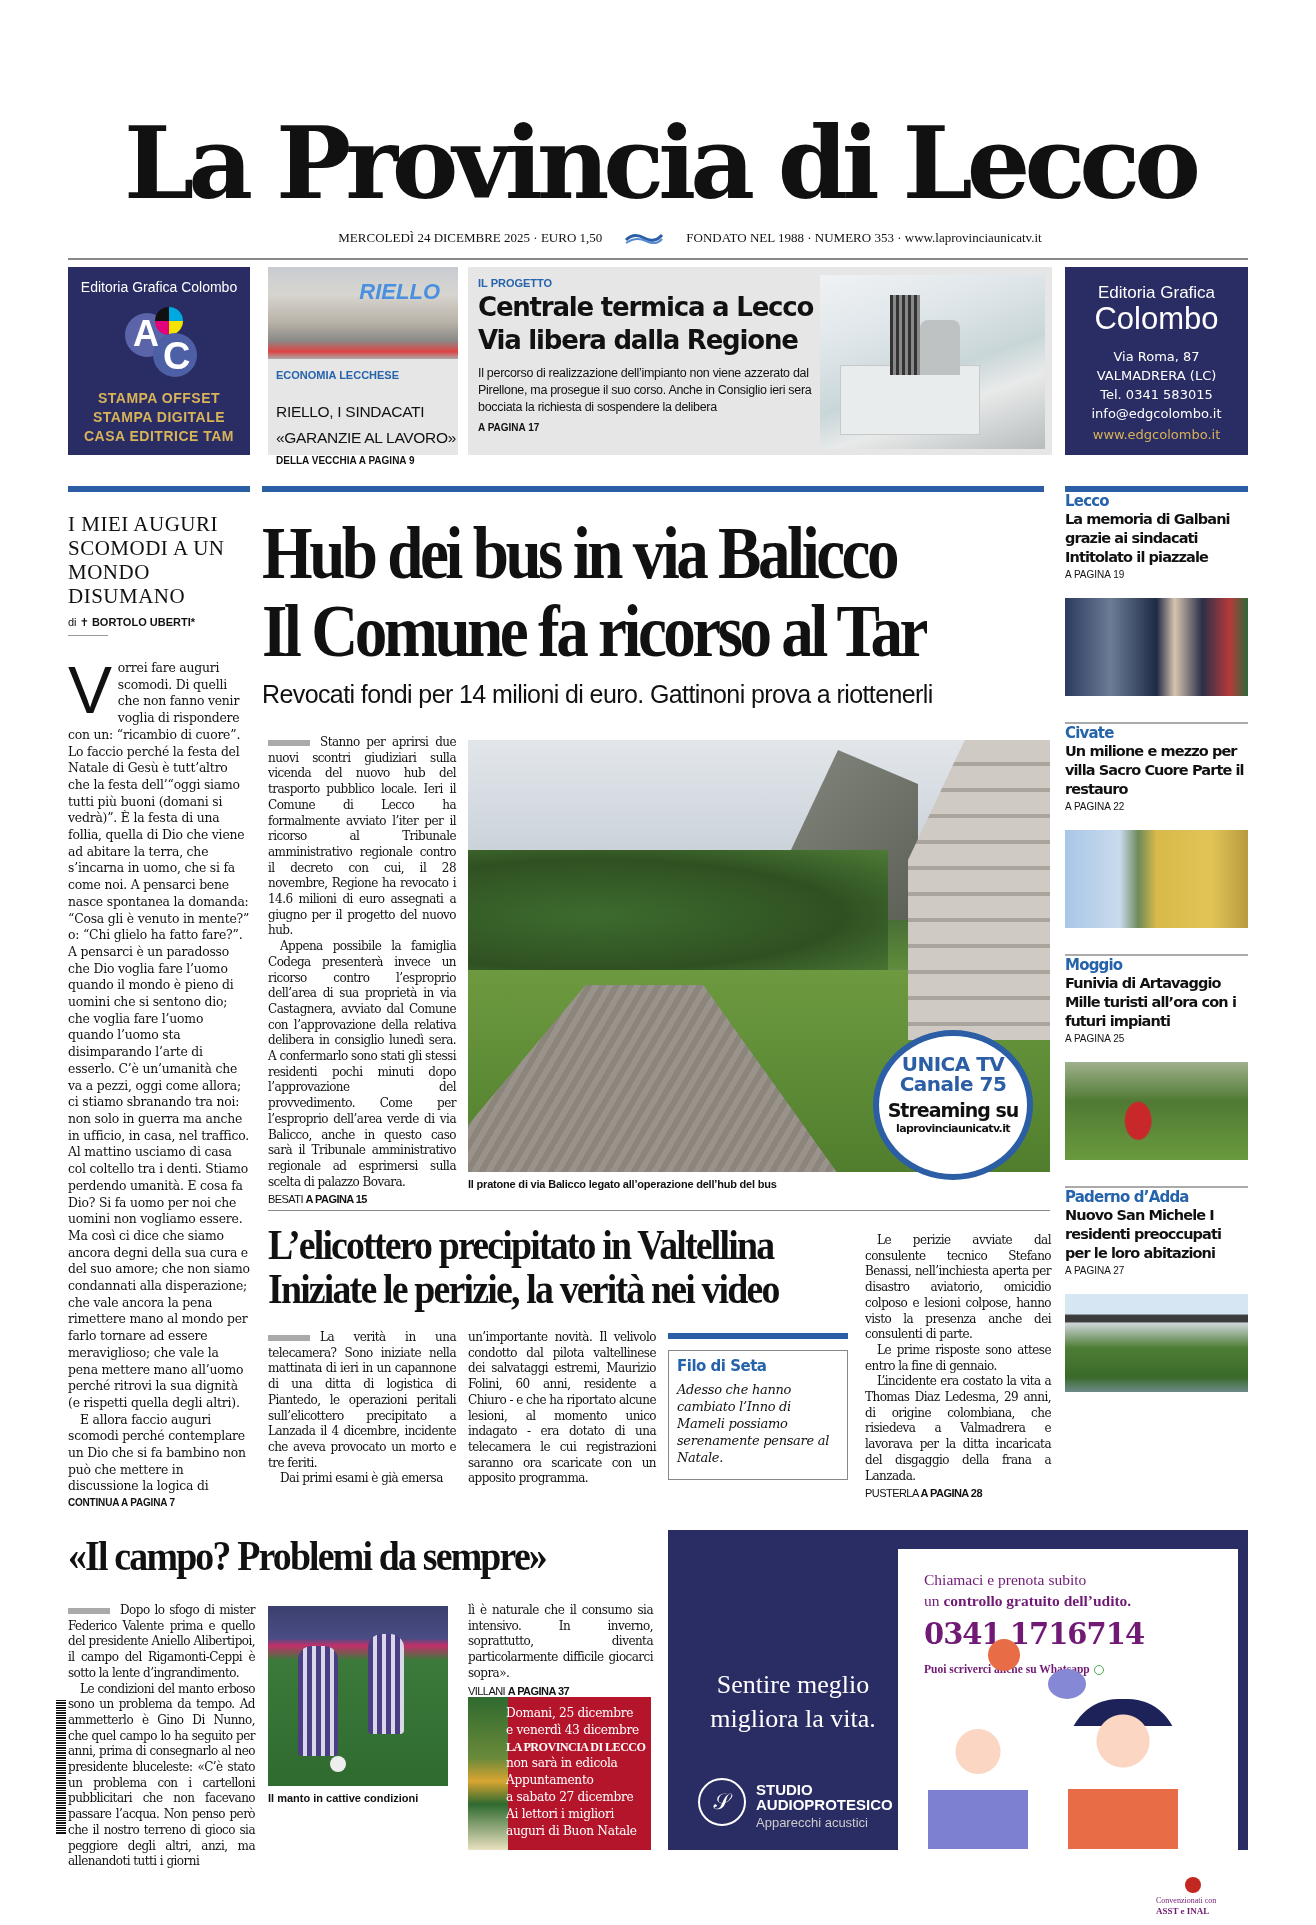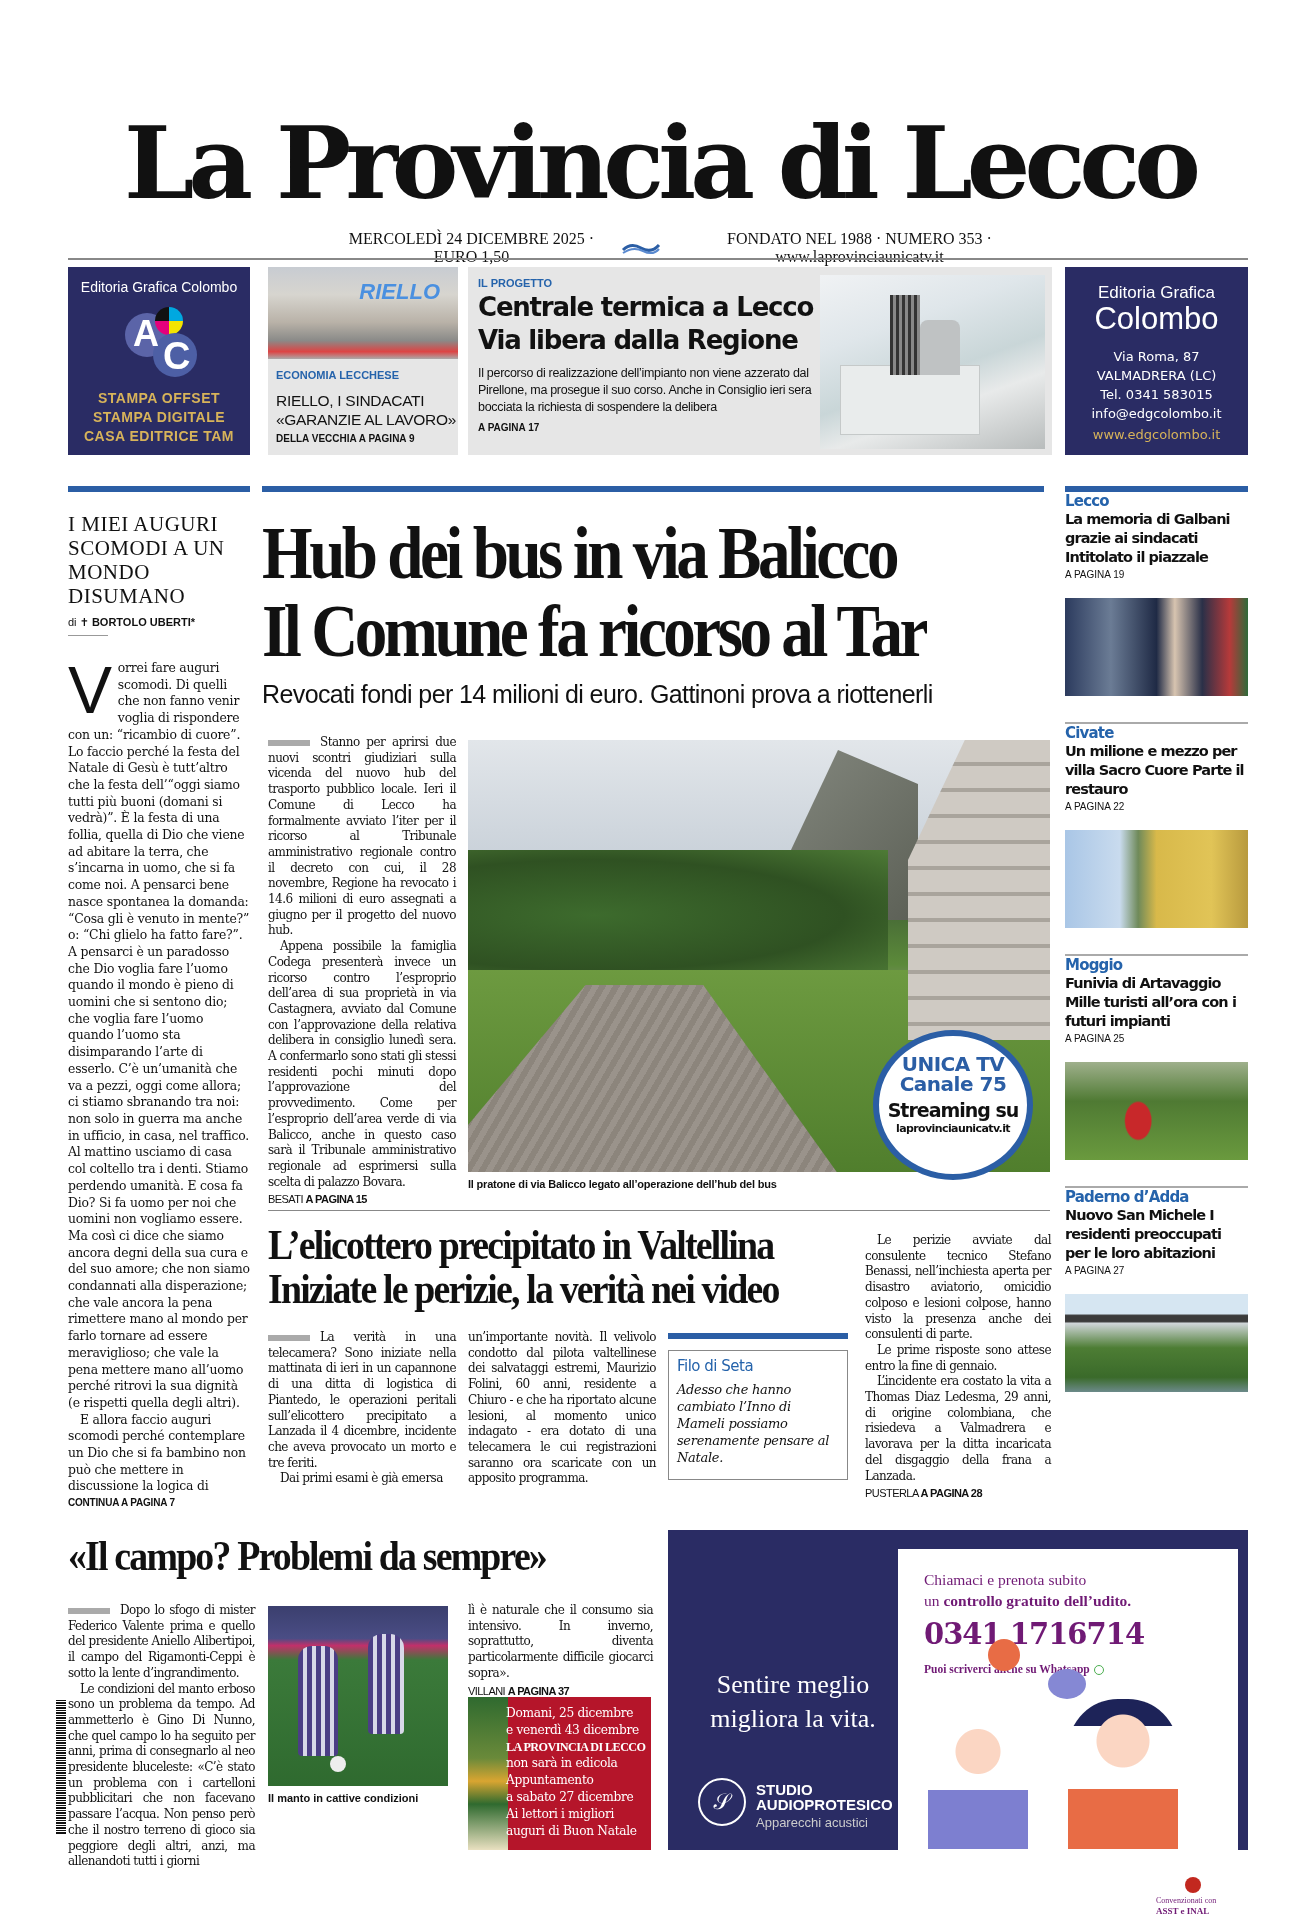--- a/index.html
+++ b/index.html
@@ -1,37 +1,37 @@
 <!DOCTYPE html>
 <html><head>
 <meta charset="utf-8">
 <style>
 *{box-sizing:border-box;margin:0;padding:0}
 body{width:1316px;height:1925px;background:#fff;position:relative;overflow:hidden;font-family:"Liberation Serif",serif;color:#111}
 .abs{position:absolute}
 .sans{font-family:"Liberation Sans",sans-serif}
 .masthead{left:122px;top:108px;width:1075px;text-align:center;font-family:"DejaVu Serif",serif;font-weight:900;font-size:100px;letter-spacing:-6px;line-height:110px;transform:scaleY(1.0)}
-.dateline{left:330px;top:230px;width:720px;font-size:16px;text-align:center;font-family:"Liberation Serif",serif;display:flex;align-items:center;justify-content:center;gap:8px}
+.dateline{left:330px;top:230px;width:720px;font-size:13px;text-align:center;font-family:"Liberation Serif",serif;display:flex;align-items:center;justify-content:center;gap:22px}
 .wave{width:40px;height:14px;display:inline-block;position:relative}
 .rule{left:68px;top:258px;width:1180px;height:2px;background:#888}
 .adL{left:68px;top:267px;width:182px;height:188px;background:#2a2c64;color:#fff;text-align:center}
 .adL .t{font-size:14px;padding-top:12px}
 .adL .logo{margin:12px auto 0;width:80px;height:72px;position:relative}
 .adL .c1{position:absolute;left:6px;top:6px;width:44px;height:44px;border-radius:50%;background:#5b64a8}
 .adL .c2{position:absolute;left:34px;top:26px;width:44px;height:44px;border-radius:50%;background:#4d5fa5}
 .adL .c3{position:absolute;left:36px;top:0;width:28px;height:28px;border-radius:50%;background:conic-gradient(#00a8e0 0 25%,#f4e400 25% 50%,#e4007c 50% 75%,#111 75%)}
 .adL .A{position:absolute;left:14px;top:6px;font-size:36px;font-weight:bold;font-family:"Liberation Sans",sans-serif}
 .adL .C{position:absolute;left:44px;top:28px;font-size:38px;font-weight:bold;font-family:"Liberation Sans",sans-serif}
 .adL .g{color:#d7b35a;font-weight:bold;font-size:14px;line-height:19px;margin-top:10px;letter-spacing:.5px}
 .riello{left:268px;top:267px;width:190px;height:188px;background:#e6e6e6}
 .riello .img{height:92px;background:linear-gradient(180deg,#c8ccd2 0,#d7d5cf 30%,#b9b2a8 60%,#8a8a88 80%,#d44 92%,#aaa 100%);position:relative}
 .riello .img span{position:absolute;right:18px;top:12px;color:#4a90e0;font-weight:bold;font-style:italic;font-size:22px;font-family:"Liberation Sans",sans-serif}
 .kick{color:#2563ab;font-weight:bold;font-size:11px;font-family:"Liberation Sans",sans-serif}
 .riello .kick{margin:10px 0 0 8px}
-.riello .hd{margin:10px 0 0 8px;font-size:15.5px;line-height:19px;font-family:"Liberation Sans",sans-serif;letter-spacing:-.3px}
+.riello .hd{margin:18px 0 0 8px;font-size:15.5px;line-height:26px;font-family:"Liberation Sans",sans-serif;letter-spacing:-.3px}
 .riello .by{margin:4px 0 0 8px;font-size:10px;font-family:"Liberation Sans",sans-serif;font-weight:bold}
 .prog{left:468px;top:267px;width:584px;height:188px;background:#e6e6e6}
 .prog .txt{position:absolute;left:10px;top:10px;width:340px}
 .prog h2{font-family:"DejaVu Sans",sans-serif;font-weight:900;font-size:26px;line-height:33px;letter-spacing:-1.2px;margin-top:2px}
 .prog p{font-family:"Liberation Sans",sans-serif;font-size:12.5px;line-height:17px;margin-top:8px;letter-spacing:-.3px}
 .prog .pg{font-size:10px;font-weight:bold;font-family:"Liberation Sans",sans-serif;margin-top:6px}
 .prog .img{position:absolute;left:352px;top:8px;width:225px;height:174px;background:linear-gradient(160deg,#f0f2f4 0,#dfe6ea 30%,#c9d6d8 55%,#e8eaea 70%,#b8bcbc 100%)}
 .prog .img .tower{position:absolute;left:70px;top:20px;width:30px;height:80px;background:repeating-linear-gradient(90deg,#333 0 3px,#888 3px 6px)}
 .prog .img .tank{position:absolute;left:100px;top:45px;width:40px;height:55px;background:#bfc2c3;border-radius:8px 8px 0 0}
 .prog .img .bld{position:absolute;left:20px;top:90px;width:140px;height:70px;background:#e9ecec;border:1px solid #c5c9c9}
@@ -67,21 +67,21 @@
 .badge{left:873px;top:1030px;width:160px;height:150px;border-radius:50%;background:#fff;border:6px solid #2b5ea5;text-align:center;font-family:"DejaVu Sans",sans-serif}
 .badge .b1{color:#2b5ea5;font-weight:900;font-size:20px;line-height:20px;margin-top:18px;letter-spacing:-.5px}
 .badge .b2{font-weight:900;font-size:19px;line-height:24px;margin-top:4px;letter-spacing:-1px}
 .badge .b3{font-weight:bold;font-size:11px;letter-spacing:-.6px}
 .hrthin{height:1px;background:#888}
 .heli{left:268px;top:1210px;width:786px}
 .heli h2{font-family:"Liberation Serif",serif;font-weight:bold;font-size:42px;line-height:44px;letter-spacing:-2px;margin-top:12px;white-space:nowrap;transform-origin:left;transform:scaleX(.9)}
 .col{font-family:"DejaVu Serif",serif;font-size:12px;line-height:15.7px;letter-spacing:-.55px;text-align:justify}
 .filobar{left:668px;top:1333px;width:180px;height:6px;background:#2b5ea5}
 .filo{left:668px;top:1350px;width:180px;height:130px;border:1px solid #888;padding:6px 8px}
-.filo .h{color:#2563ab;font-family:"DejaVu Sans",sans-serif;font-weight:normal;font-size:15px;letter-spacing:-.5px}
+.filo .h{color:#2563ab;font-family:"DejaVu Sans",sans-serif;font-weight:bold;font-size:15px;letter-spacing:-.5px}
 .filo .i{font-family:"DejaVu Serif",serif;font-style:italic;font-size:13px;line-height:17px;margin-top:6px;letter-spacing:-.3px}
 .side{left:1065px;top:486px;width:183px}
 .side .item{}
 .side .cat{color:#2563ab;font-family:"DejaVu Sans",sans-serif;font-weight:900;font-size:15px;letter-spacing:-.8px;line-height:18px}
 .side .hd{font-family:"DejaVu Sans",sans-serif;font-weight:bold;font-size:14.5px;line-height:19px;letter-spacing:-.9px}
 .side .pg{font-family:"Liberation Sans",sans-serif;font-size:10px;margin-top:2px}
 .side .ph{height:98px;margin-top:18px}
 .side .sep{height:2px;background:#aaa;margin-top:26px}
 .campo{left:68px;top:1532px}
 .campo h2{font-family:"Liberation Serif",serif;font-weight:bold;font-size:42px;letter-spacing:-2px;white-space:nowrap;transform-origin:left;transform:scaleX(.9)}

